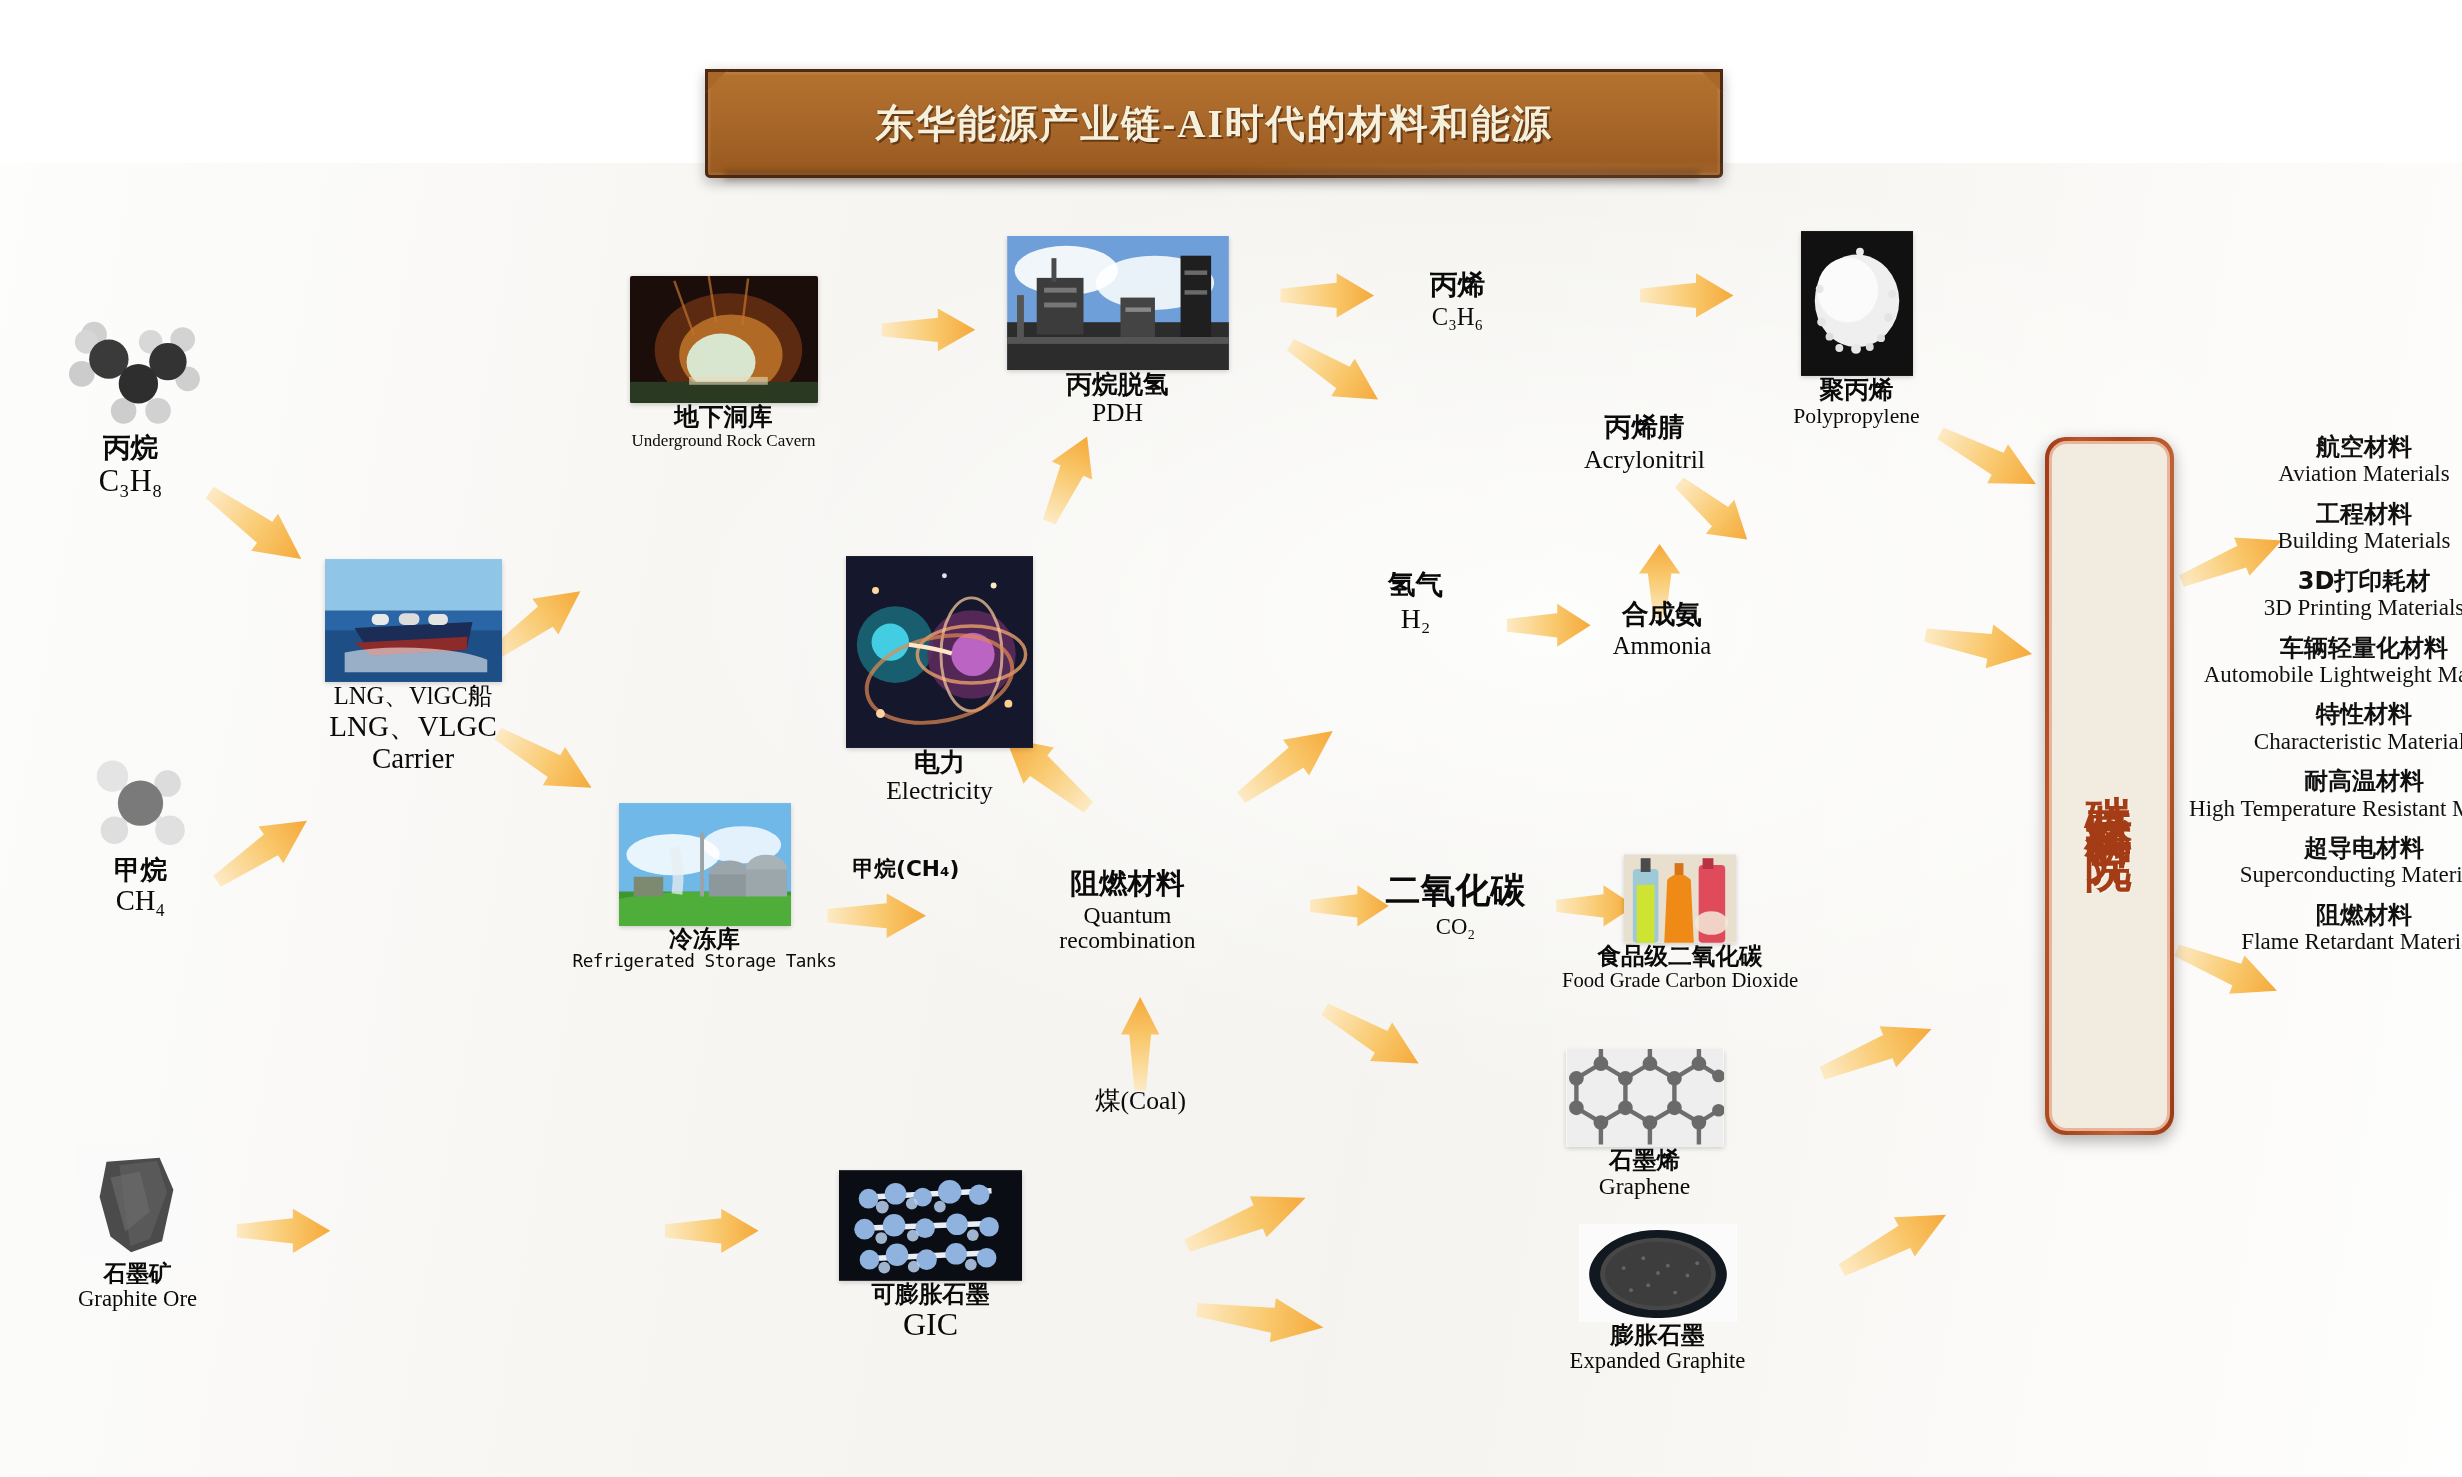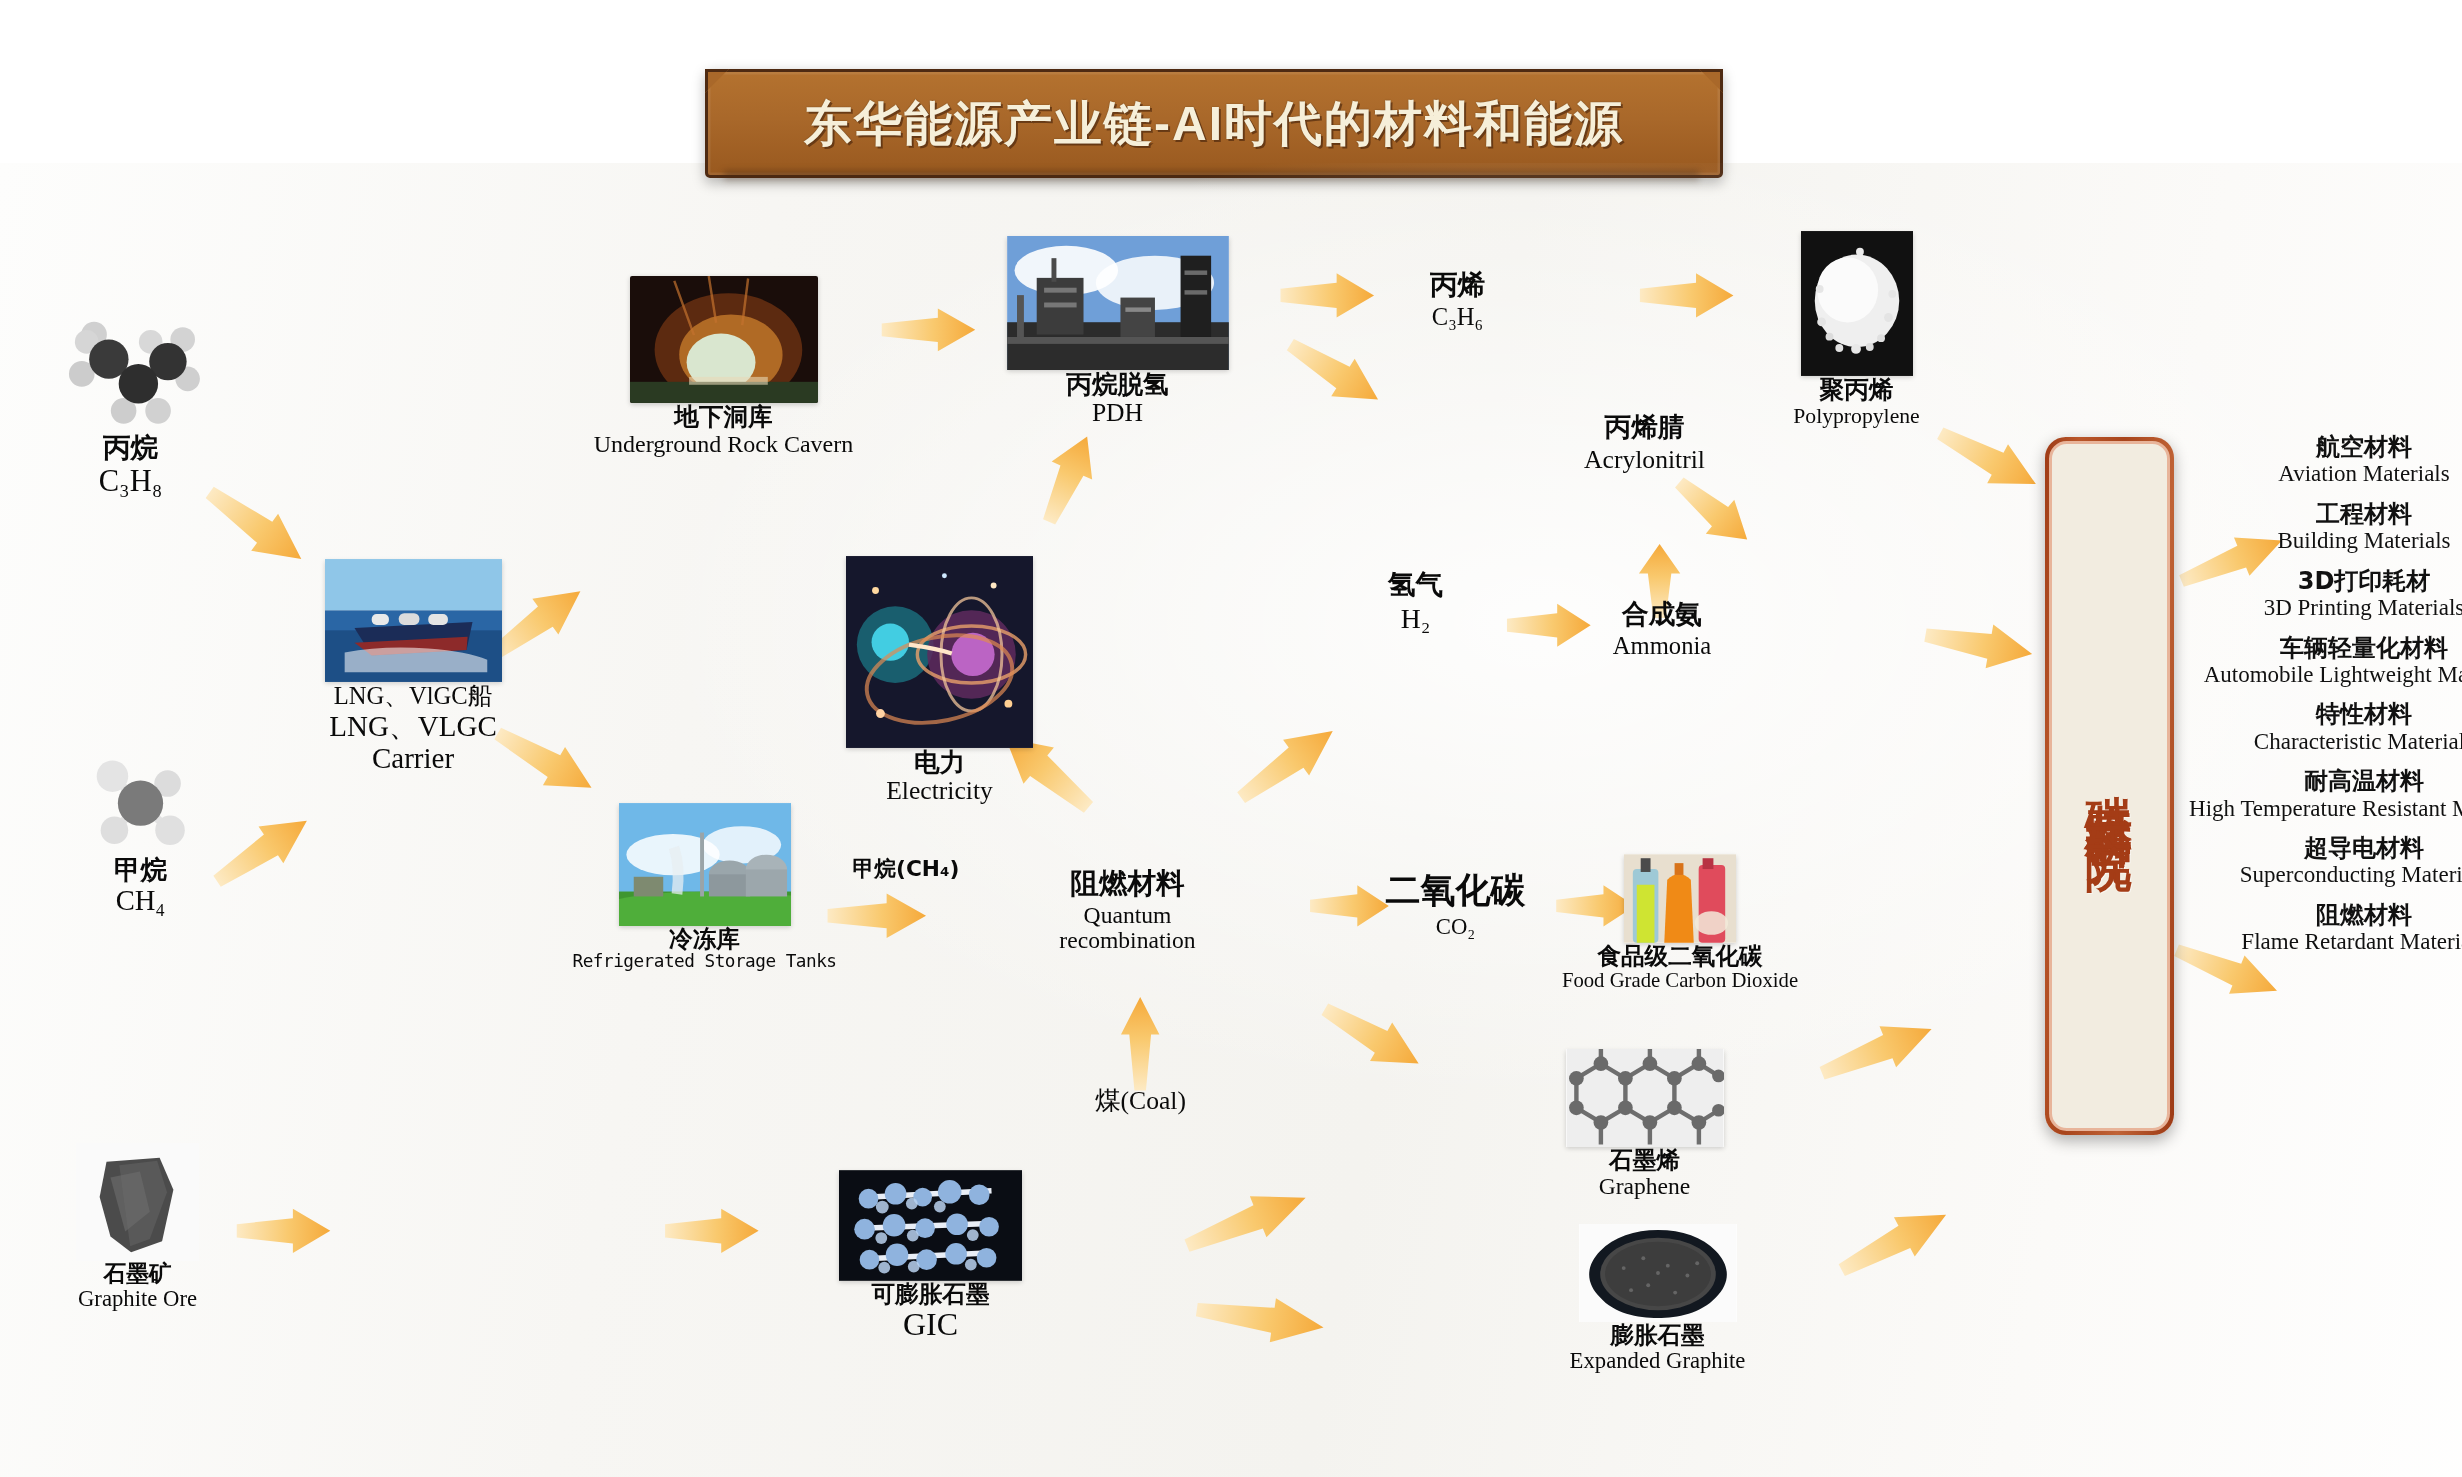--- a/index.html
+++ b/index.html
@@ -33,22 +33,22 @@
   }
   .banner:before,.banner:after{
     content:"";position:absolute;width:21.7px;height:21.7px;
     border:3.4px solid #4e2a12;background:#a9682a;
   }
   .banner:before{left:-3.4px;top:-3.4px;border-right:none;border-bottom:none;
     clip-path:polygon(0 0,100% 0,0 100%);}
   .banner:after{right:-3.4px;top:-3.4px;border-left:none;border-bottom:none;
     clip-path:polygon(100% 0,100% 100%,0 0);}
   .banner-text{
-    font-family:Liberation Sans, sans-serif;
-    font-weight:700;font-size:48px;letter-spacing:2px;color:#f6efd9;
+    font-family:Liberation Serif, serif;
+    font-weight:700;font-size:39px;letter-spacing:2px;color:#f6efd9;
     text-shadow:2px 2px 0 rgba(60,28,8,.55), 0 0 1.5px rgba(0,0,0,.4);
     white-space:nowrap;
   }
   .banner-shadow{
     position:absolute;left:724px;top:171px;width:975px;height:12.8px;
     background:linear-gradient(180deg,rgba(70,40,15,.55),rgba(255,255,255,0));
     filter:blur(3px);
   }
 
   
@@ -331,21 +331,21 @@
         <ellipse cx="200" cy="150" rx="150" ry="115" fill="#5c2a10"></ellipse>
         <ellipse cx="205" cy="160" rx="105" ry="82" fill="#b06a25"></ellipse>
         <ellipse cx="185" cy="175" rx="70" ry="58" fill="#d9e6cf"></ellipse>
         <path d="M90,10 L130,120 M160,0 L175,95 M240,5 L228,100" stroke="#c4722e" stroke-width="5" opacity=".7"></path>
         <rect y="215" width="382" height="43" fill="#2a3a22"></rect>
         <rect x="120" y="205" width="160" height="16" fill="#e8d9b8" opacity=".6"></rect>
       </svg>
     </div>
     <div class="cap">
       <div class="cn" style="font-size:24.6px;">地下洞库</div>
-      <div class="en" style="font-size:24px;">Underground Rock Cavern</div>
+      <div class="en" style="font-size:17px;">Underground Rock Cavern</div>
     </div>
   </div>
 
   <div class="node" style="left:569px;top:803px;width:271px;">
     <div class="thumb" style="width:172px;height:123px;overflow:hidden;">
       <svg width="172" height="123" viewBox="0 0 350 250">
         <rect width="350" height="185" fill="#6fb8e8"></rect>
         <ellipse cx="110" cy="105" rx="95" ry="42" fill="#ffffff" opacity=".85"></ellipse>
         <ellipse cx="250" cy="85" rx="80" ry="38" fill="#ffffff" opacity=".8"></ellipse>
         <rect y="180" width="350" height="70" fill="#3f9631"></rect>

